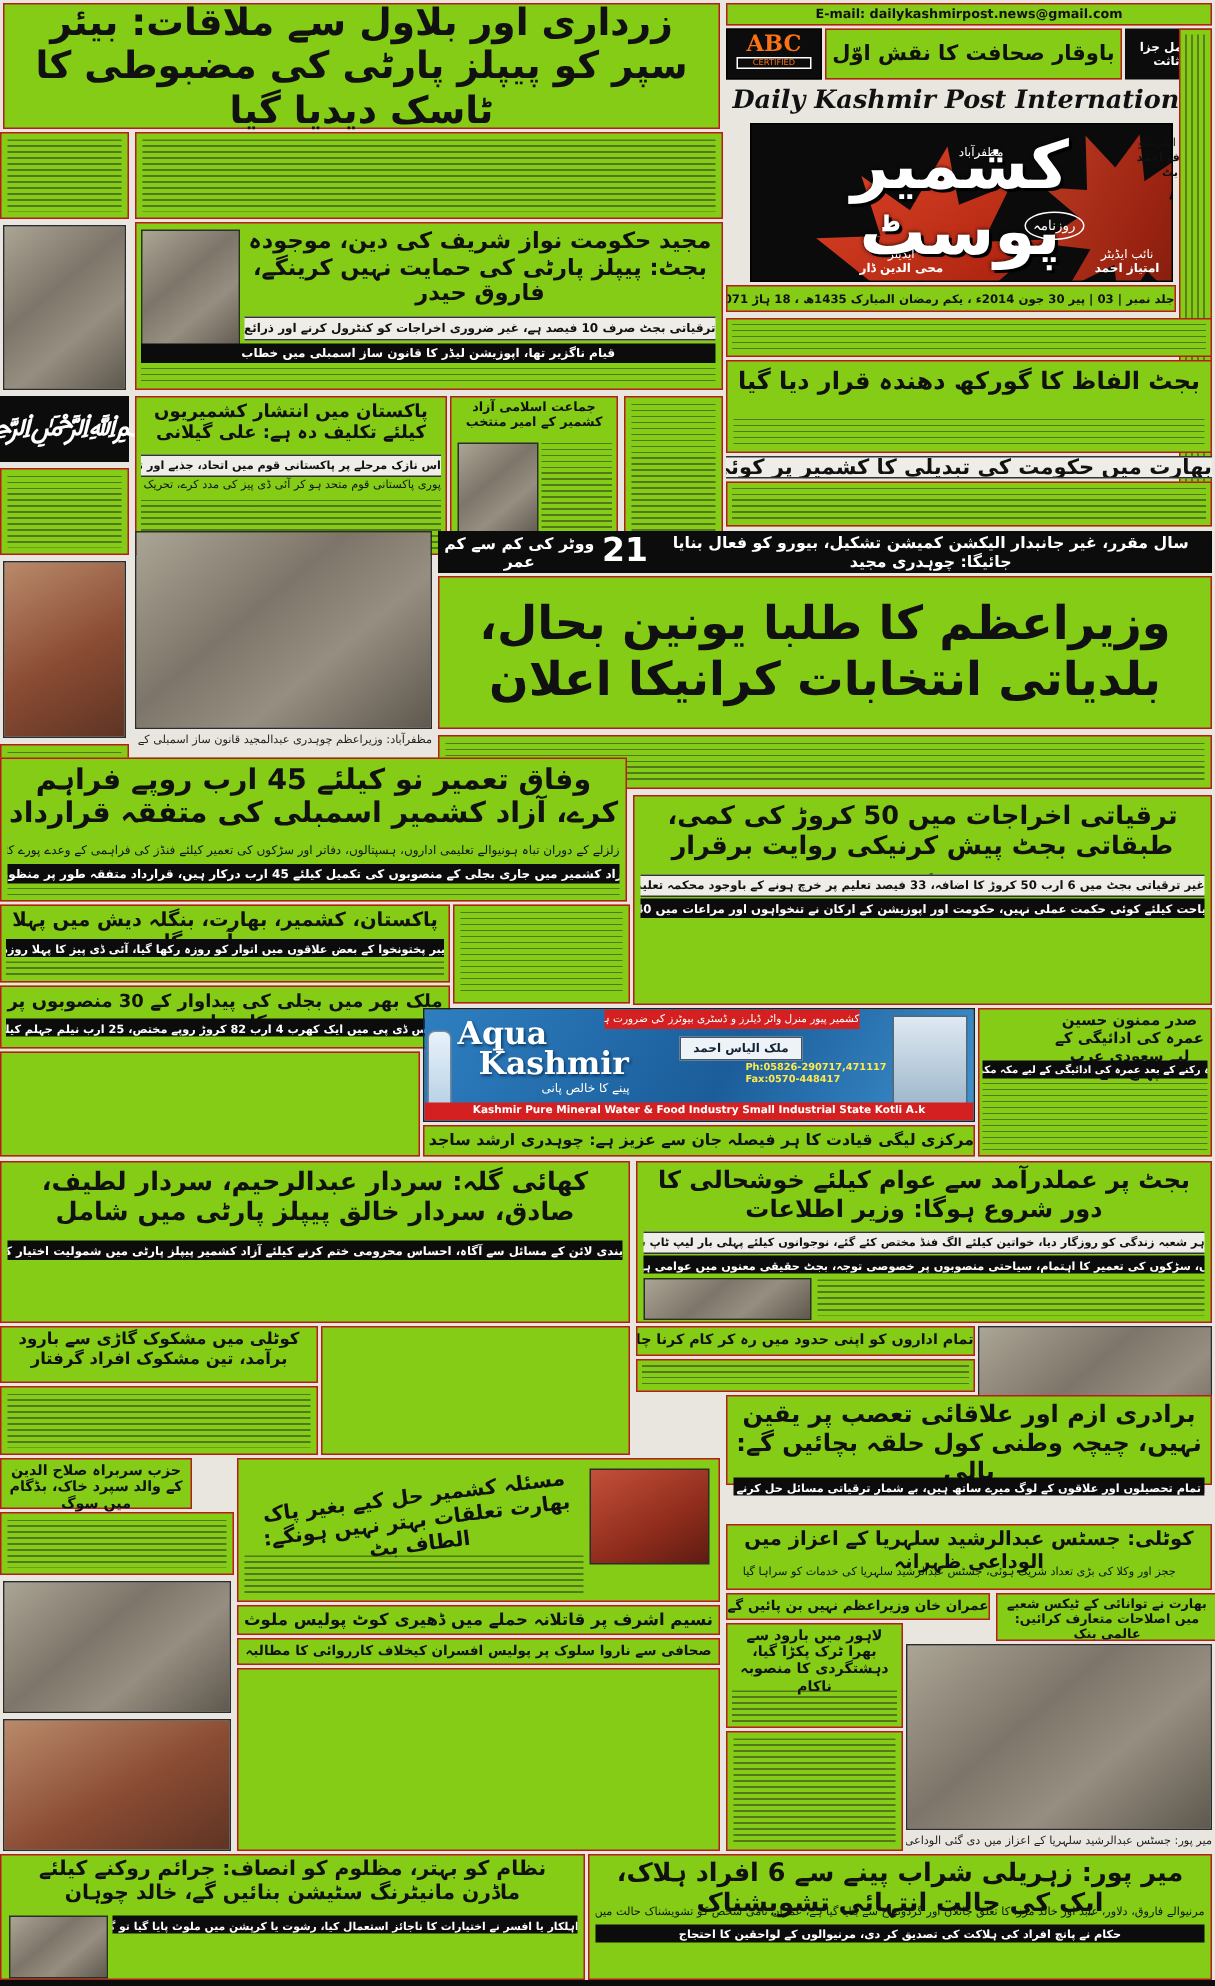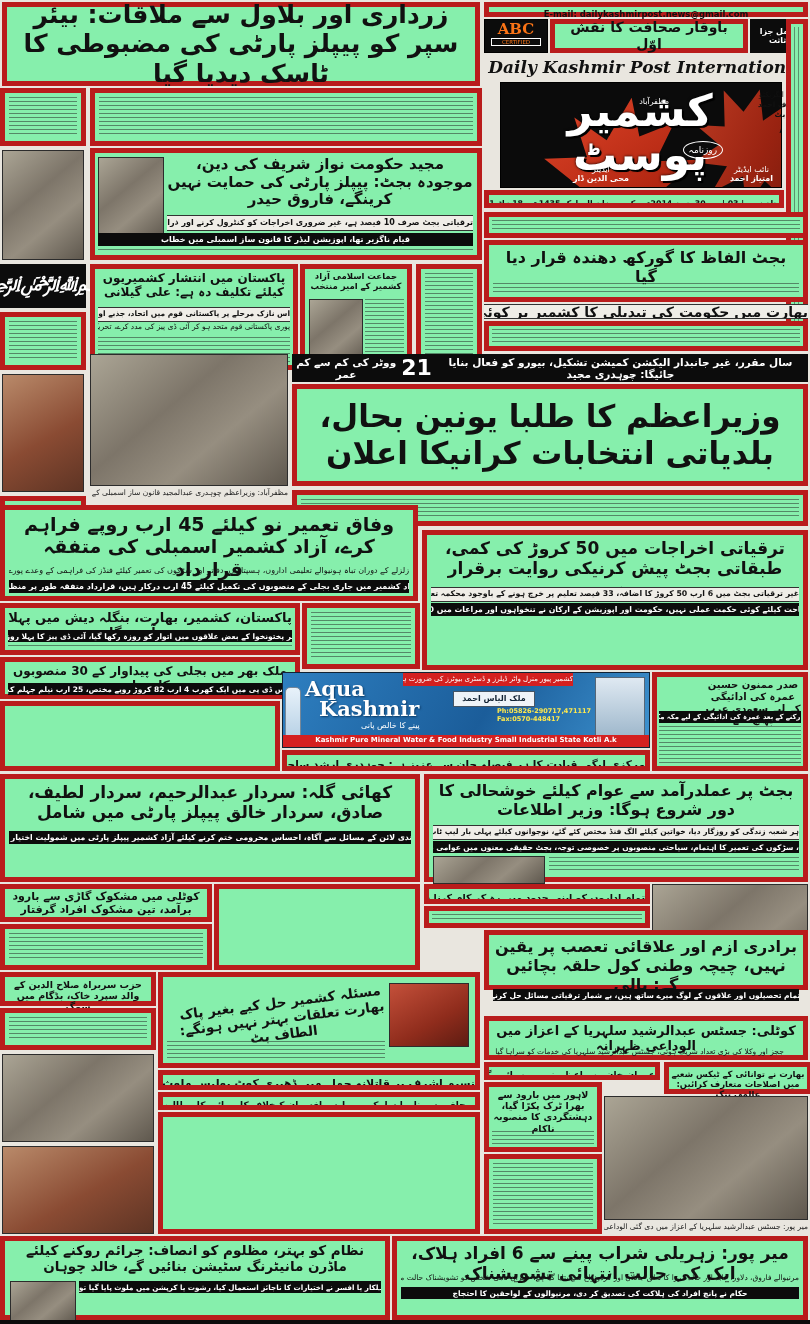--- a/index.html
+++ b/index.html
@@ -1,20 +1,20 @@
 <!DOCTYPE html>
 <html lang="ur"><head>
 <meta charset="utf-8">
 <style>
   html,body{margin:0;padding:0;background:#cfccc4;}
   .page{position:relative;width:810px;height:1324px;background:#e9e6df;
         font-family:"DejaVu Sans",sans-serif;color:#111;overflow:hidden;
         outline:2px solid #2b2b2b;margin:0 auto;}
   .b{position:absolute;box-sizing:border-box;}
-  .bd{border:5px solid #b91c1c;background:#86efac;}
+  .bd{border:1px solid #b91c1c;background:#84cc16;}
   .u{direction:rtl;}
   .ctr{text-align:center;}
   .hl{font-weight:bold;line-height:1.18;}
   .bar{background:#0c0c0c;color:#fff;display:flex;align-items:center;justify-content:center;
        font-weight:bold;direction:rtl;text-align:center;}
   .sline{border-top:1px solid #333;border-bottom:1px solid #333;font-weight:bold;
          direction:rtl;text-align:center;background:#efede7;}
   .tx{background-image:repeating-linear-gradient(to bottom,rgba(35,35,35,.5) 0 1px,transparent 1px 4px);}
   .txv{background-image:repeating-linear-gradient(to right,rgba(35,35,35,.45) 0 1px,transparent 1px 4px);}
   .photo{background:linear-gradient(140deg,#aba595 0%,#7d7569 40%,#968e80 65%,#5f584e 100%);
@@ -276,21 +276,21 @@
 
   <div class="b bd u ctr hl" style="left:158px;top:1070px;width:322px;height:20px;font-size:11px;line-height:18px;overflow:hidden;white-space:nowrap;">نسیم اشرف پر قاتلانہ حملے میں ڈھیری کوٹ پولیس ملوث</div>
   <div class="b bd" style="left:158px;top:1112px;width:322px;height:122px;">
     <div class="txcols" style="position:absolute;inset:3px;">
       <div class="tx"></div>
       <div class="tx"></div>
       <div class="tx"></div>
     </div>
     </div>
 
-  <div class="b bd u ctr hl" style="left:0px;top:972px;width:156px;height:34px;font-size:9.5px;padding-top:2px;">حزب سربراہ صلاح الدین کے والد سپرد خاک، بڈگام میں سوگ</div>
+  <div class="b bd u ctr hl" style="left:0px;top:972px;width:128px;height:34px;font-size:9.5px;padding-top:2px;">حزب سربراہ صلاح الدین کے والد سپرد خاک، بڈگام میں سوگ</div>
   <div class="b bd" style="left:0px;top:1008px;width:156px;height:42px;">
     <div class="tx" style="position:absolute;inset:4px;"></div>
     </div>
   <div class="b photo" style="left:2px;top:1054px;width:152px;height:88px;"></div>
   <div class="b photo warm" style="left:2px;top:1146px;width:152px;height:88px;"></div>
 
   <div class="b bd" style="left:484px;top:1016px;width:324px;height:44px;">
     <div class="u ctr hl" style="position:absolute;left:3px;right:3px;top:2px;height:22px;font-size:13px;">کوٹلی: جسٹس عبدالرشید سلہریا کے اعزاز میں الوداعی ظہرانہ</div>
     <div class="u ctr" style="position:absolute;left:3px;right:16px;top:26px;height:13px;font-size:7.5px;overflow:hidden;white-space:nowrap;">ججز اور وکلا کی بڑی تعداد شریک ہوئی، جسٹس عبدالرشید سلہریا کی خدمات کو سراہا گیا</div>
   </div>

